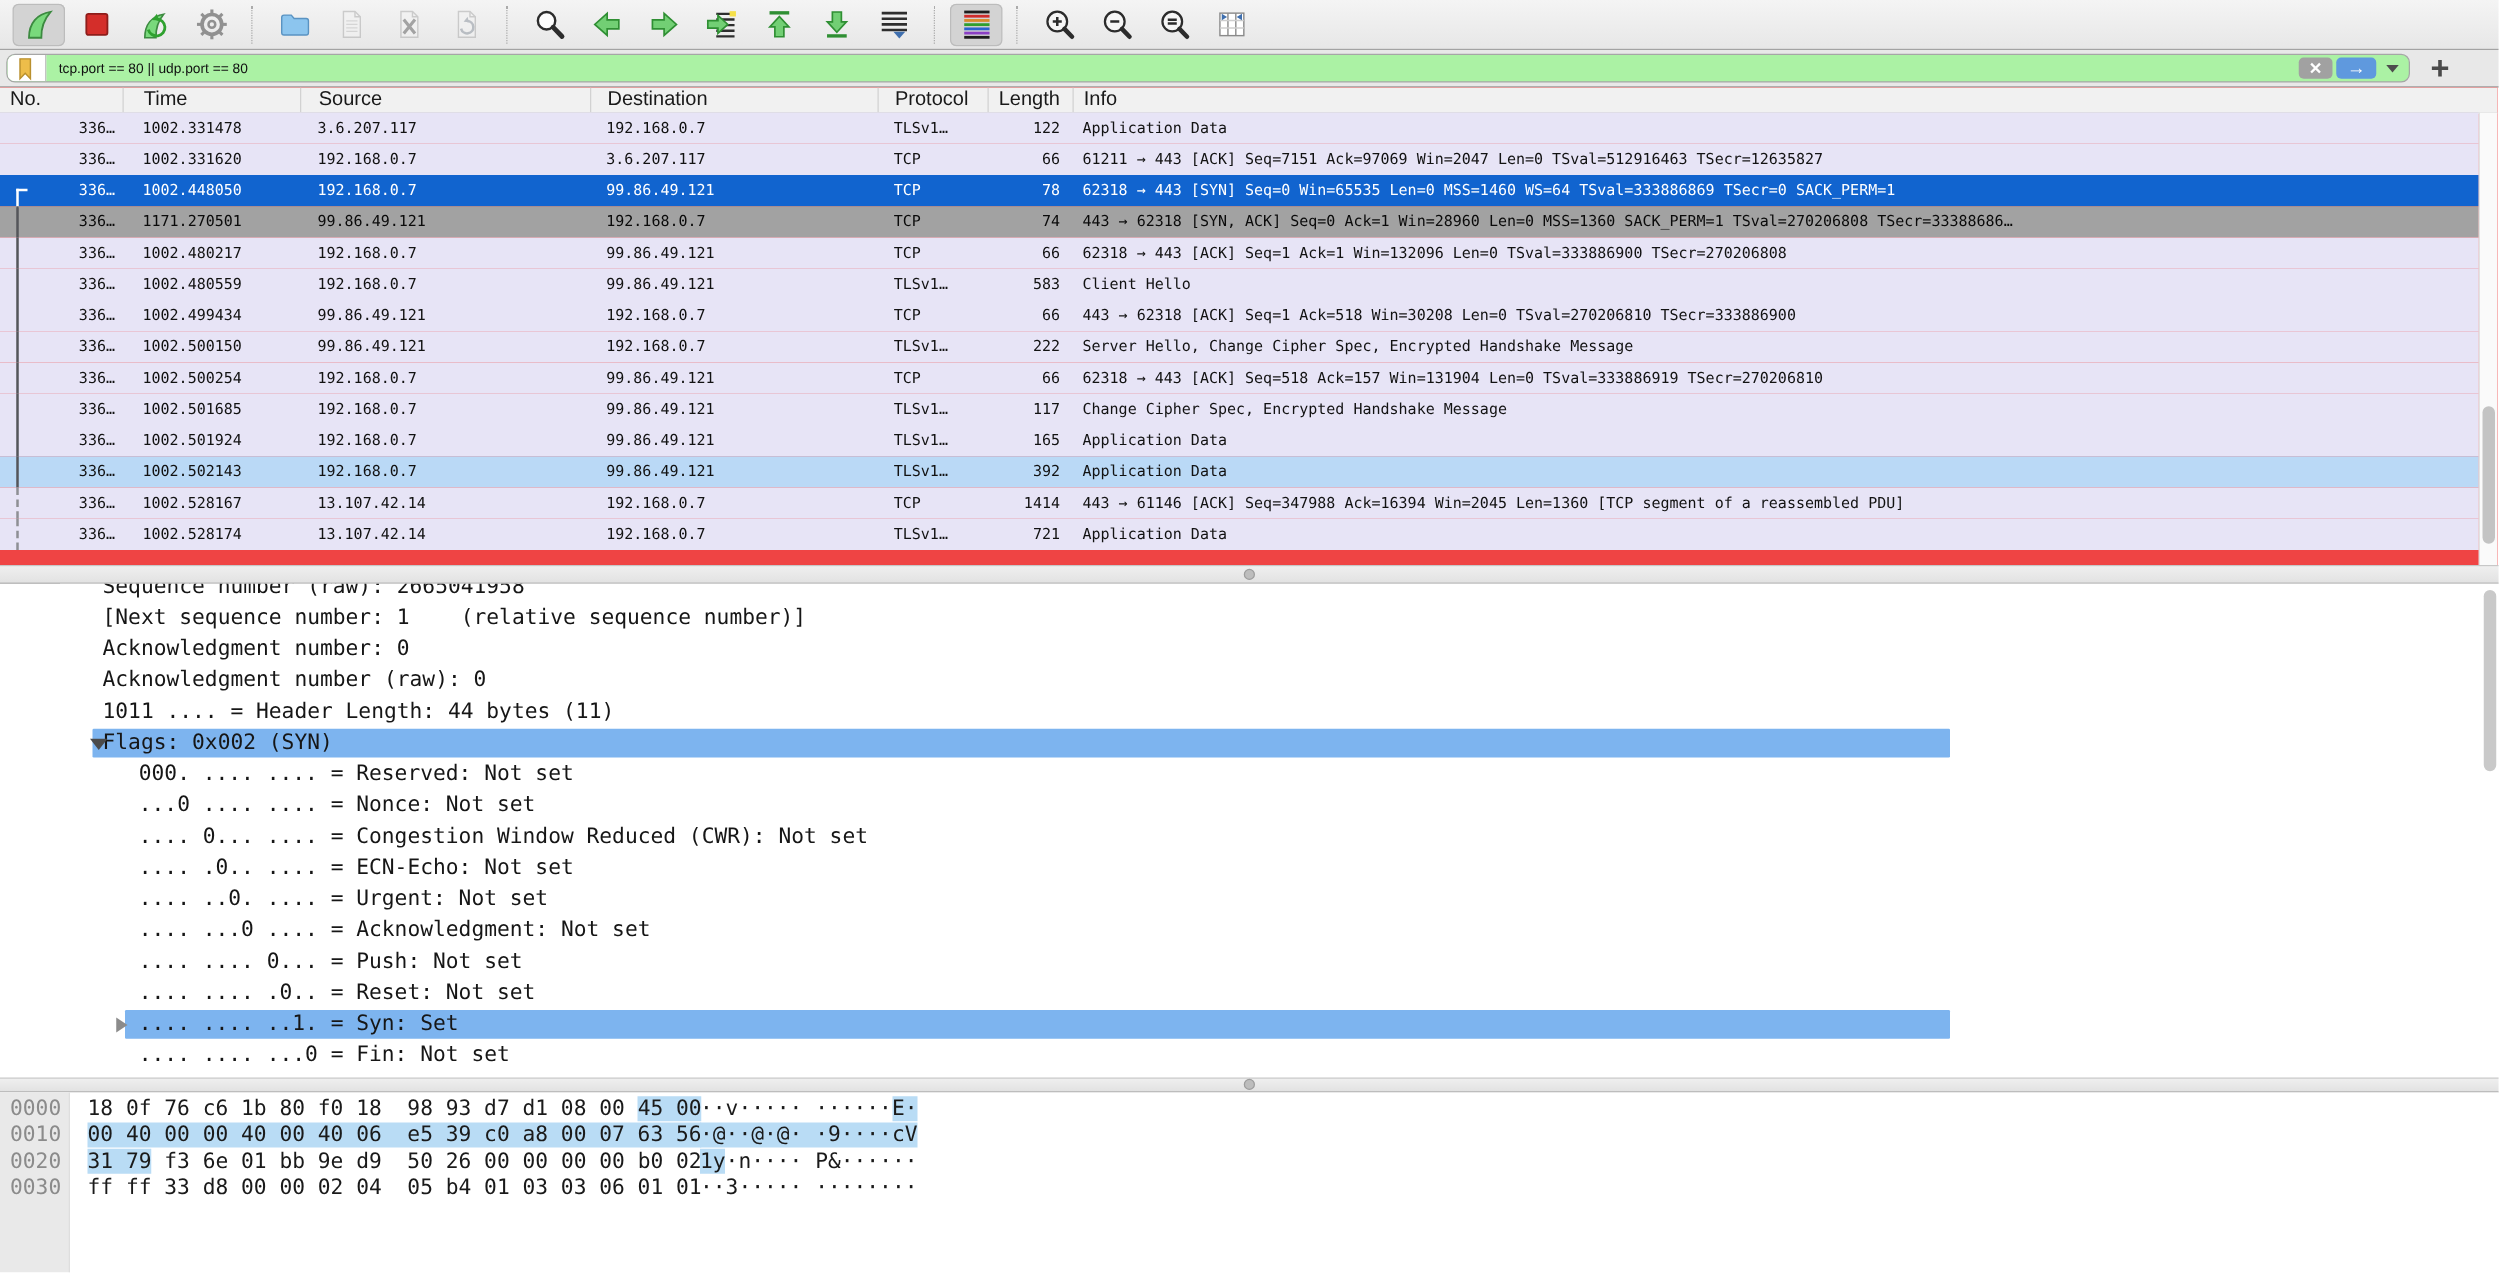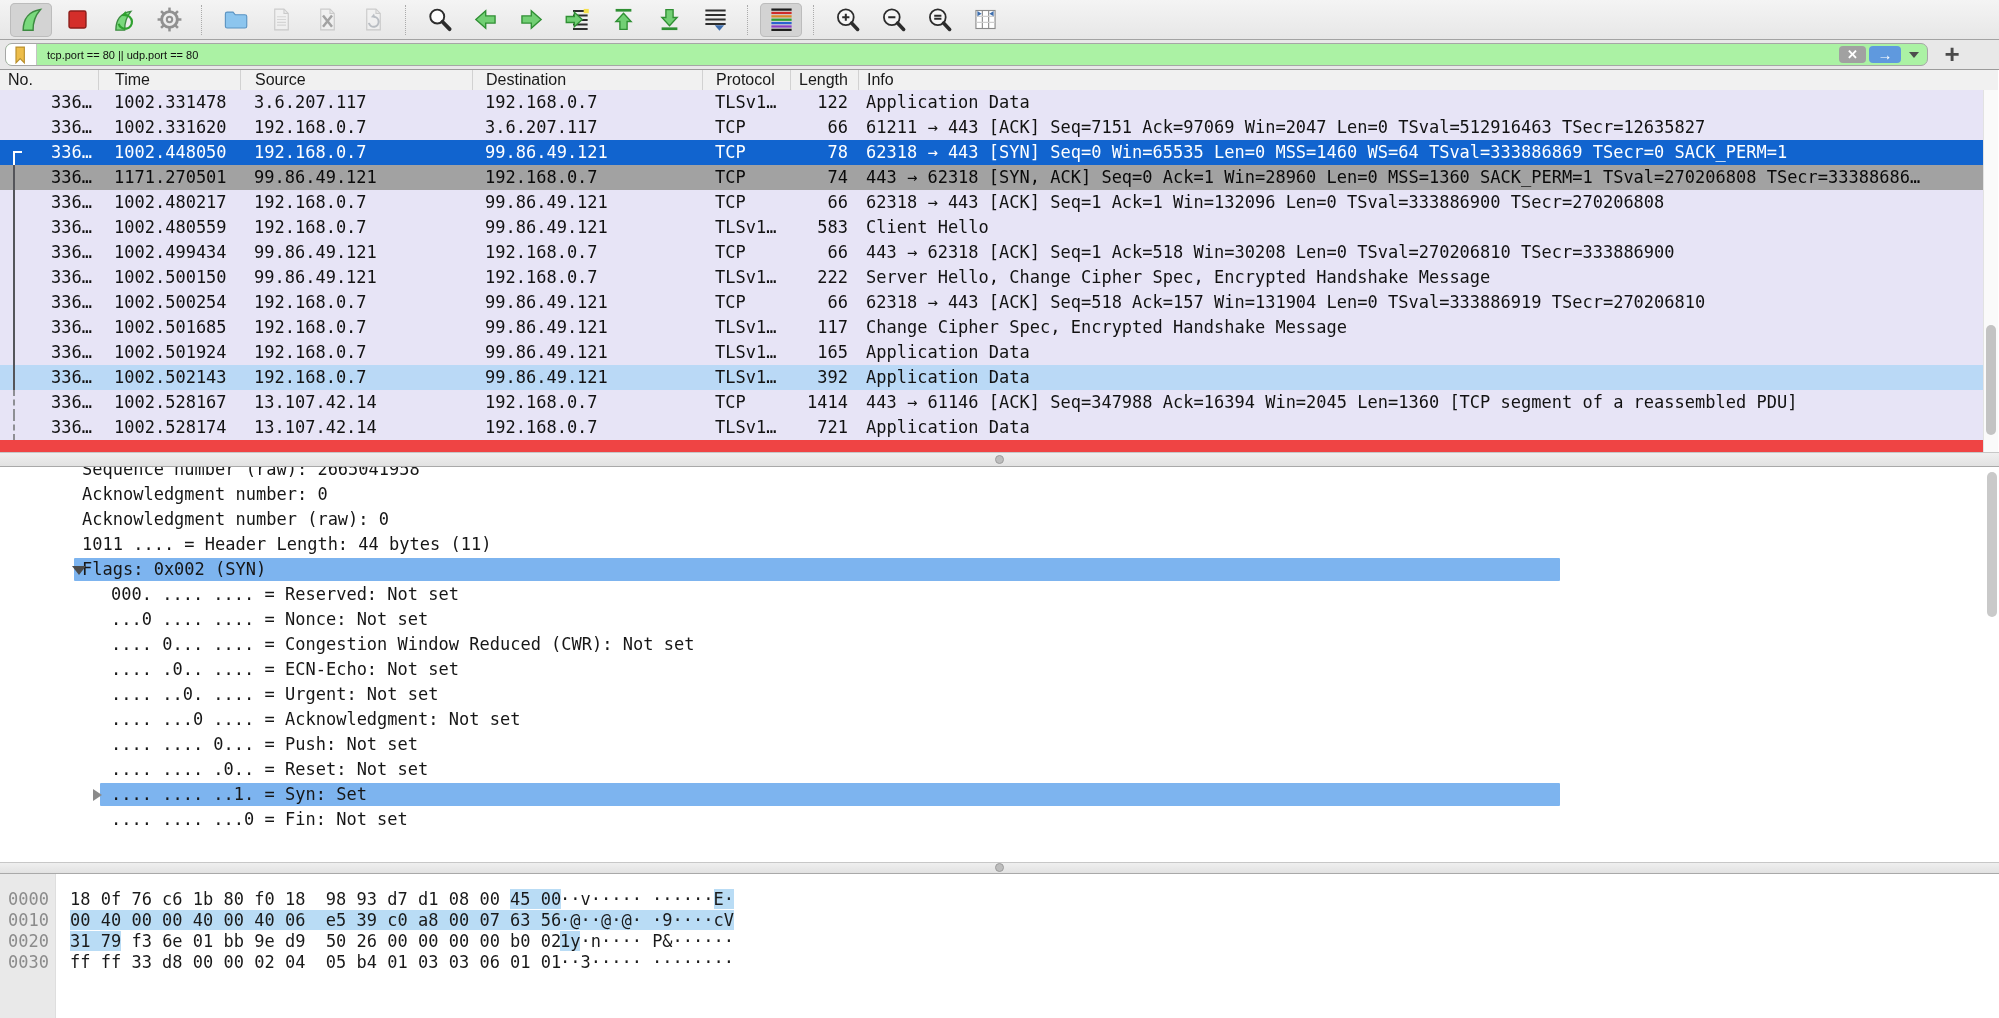--- a/index.html
+++ b/index.html
@@ -34,21 +34,21 @@
   .plus-btn{position:absolute;left:1938px;top:0;width:28px;height:28px;color:#4a4a4a;
             font-size:26px;font-weight:bold;text-align:center;line-height:28px;}
   
   .packet-list{position:absolute;top:70px;left:0;right:1px;height:382px;background:#ef4444;overflow:hidden;}
   .pl-header{position:absolute;top:0;left:0;right:0;height:20px;background:#f1f1f1;
              border-bottom:1px solid #bdbdbd;display:flex;font-size:16px;color:#191919;}
   .pl-header .cell{box-sizing:border-box;line-height:19px;overflow:hidden;white-space:nowrap;
                    border-left:1px solid #d2d2d2;}
   .pl-header .cell:first-child{border-left:none;}
   .pl-rows{position:absolute;top:20px;left:0;right:15px;}
-  .p-row{height:25px;display:flex;font-family:"DejaVu Sans Mono",monospace;font-size:17px;
+  .p-row{height:25px;display:flex;font-family:"DejaVu Sans Mono",monospace;font-size:12px;
          line-height:25px;white-space:nowrap;color:#121212;background:#e7e4f6;position:relative;}
   .p-row.selected{background:#1164cf;color:#fff;}
   .p-row.related-gray{background:#a2a2a2;color:#0a0a0a;}
   .p-row.highlight-blue{background:#bad9f6;}
   .cell{box-sizing:border-box;overflow:hidden;}
   .c-no{width:98px;text-align:right;padding-right:6px;}
   .c-time{width:142px;padding-left:16px;}
   .c-src{width:232px;padding-left:14px;}
   .c-dst{width:230px;padding-left:13px;}
   .c-proto{width:88px;padding-left:13px;}
@@ -84,21 +84,21 @@
   .exp{position:absolute;z-index:3;width:0;height:0;}
   .exp-open{border-left:7px solid transparent;border-right:7px solid transparent;border-top:9px solid #4b4b4b;}
   .exp-closed{border-top:6px solid transparent;border-bottom:6px solid transparent;border-left:9px solid #8b8b8b;}
   .exp1{left:24px;top:9px;}
   .exp2{left:45px;top:7px;}
   .d-thumb{position:absolute;right:2px;top:5px;width:10px;height:145px;background:#c9c9c9;border-radius:5px;}
   
   .hex-pane{position:absolute;top:874px;left:0;right:0;bottom:0;background:#fff;
             font-family:"DejaVu Sans Mono",monospace;font-size:17px;color:#1a1a1a;}
   .hex-gutter{position:absolute;left:0;top:0;bottom:0;width:56px;background:#e9e9e9;border-right:1px solid #dedede;box-sizing:border-box;}
-  .hx-rows{position:relative;padding-top:15px;}
+  .hx-rows{position:relative;padding-top:3px;}
   .hx-row{position:relative;height:21px;line-height:21px;white-space:pre;}
   .hx-off{position:absolute;left:8px;color:#8b8b8b;}
   .hx-bytes{position:absolute;left:70px;}
   .hx-ascii{position:absolute;left:560px;}
   .hl{background:#b9dcf5;}
 </style>
 </head>
 <body>
 
 <div class="app">
@@ -474,20 +474,21 @@
     </div>
   </div>
 
   <div class="splitter" id="split1">
     <span class="grip"></span>
   </div>
 
   <div class="detail-pane">
     <div class="d-rows">
         <div class="d-row lv1 clipped"><span class="d-text">Sequence number (raw): 2665041958</span></div>
+        <div class="d-row lv1"><span class="d-text">[Next sequence number: 1    (relative sequence number)]</span></div>
         <div class="d-row lv1"><span class="d-text">Acknowledgment number: 0</span></div>
         <div class="d-row lv1"><span class="d-text">Acknowledgment number (raw): 0</span></div>
         <div class="d-row lv1"><span class="d-text">1011 .... = Header Length: 44 bytes (11)</span></div>
         <div class="d-row lv1"><span class="hl-band band1"></span><span class="exp exp-open exp1"></span><span class="d-text">Flags: 0x002 (SYN)</span></div>
         <div class="d-row lv2"><span class="d-text">000. .... .... = Reserved: Not set</span></div>
         <div class="d-row lv2"><span class="d-text">...0 .... .... = Nonce: Not set</span></div>
         <div class="d-row lv2"><span class="d-text">.... 0... .... = Congestion Window Reduced (CWR): Not set</span></div>
         <div class="d-row lv2"><span class="d-text">.... .0.. .... = ECN-Echo: Not set</span></div>
         <div class="d-row lv2"><span class="d-text">.... ..0. .... = Urgent: Not set</span></div>
         <div class="d-row lv2"><span class="d-text">.... ...0 .... = Acknowledgment: Not set</span></div>

